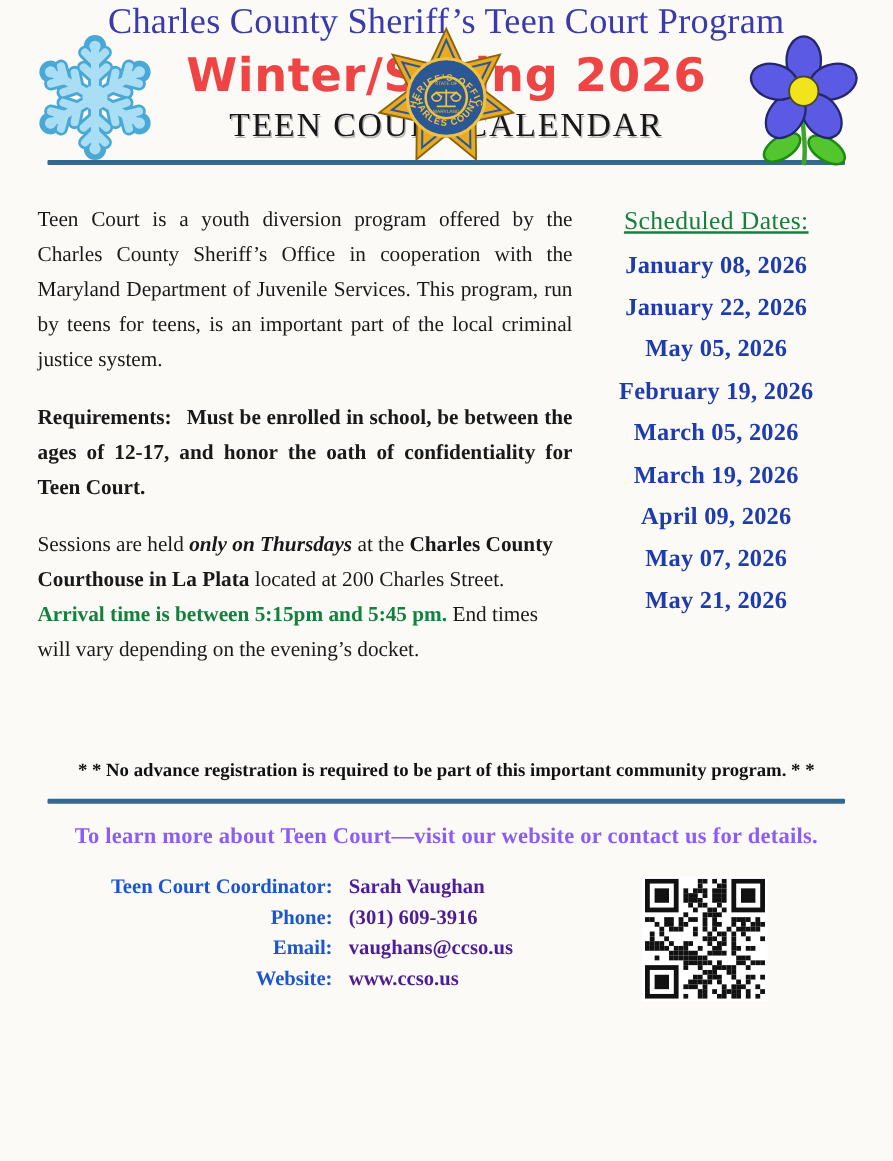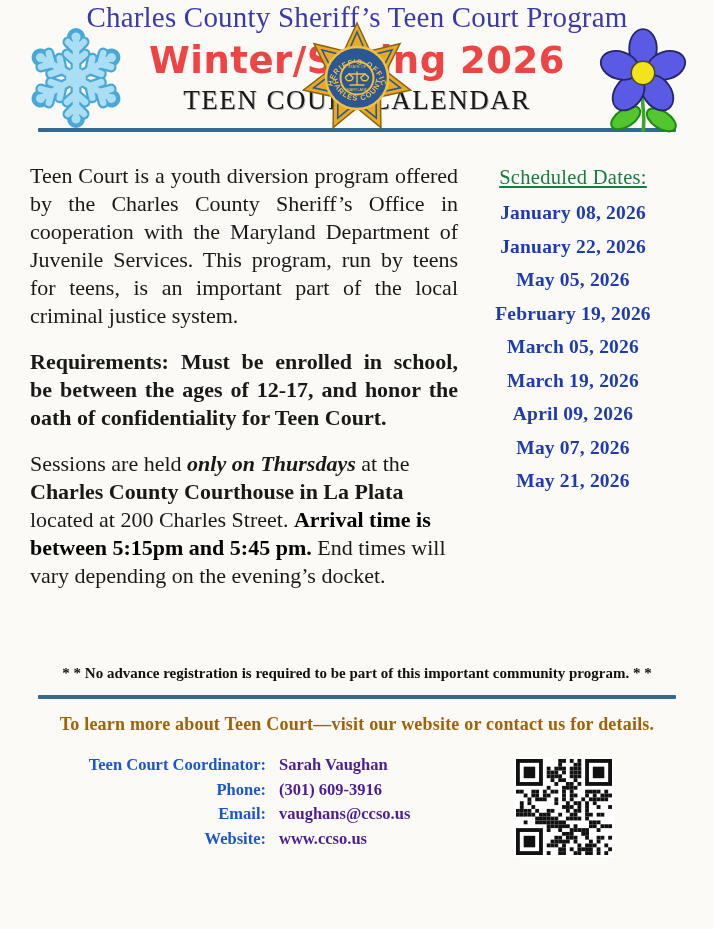--- a/index.html
+++ b/index.html
@@ -27,45 +27,45 @@
     color:#ef4444;letter-spacing:.5px;line-height:42px;
   }
   .calendar-title{
     margin:2px 0 0;font-size:27px;font-weight:normal;
     color:#181818;letter-spacing:1.5px;line-height:32px;
     text-shadow:1px 1px 0 #b9b9b9;
   }
   .divider{height:4px;background:#35688f;margin:12px 38px 0;border-radius:1px;}
   
   .content{display:flex;padding:30px 26px 0 30px;}
-  .left-col{width:428px;font-size:22px;line-height:28px;text-align:justify;}
+  .left-col{width:428px;font-size:17px;line-height:28px;text-align:justify;}
   .left-col p{margin:0 0 18px;}
   .b{font-weight:bold;}
   .bi{font-weight:bold;font-style:italic;}
-  .blue-strong{font-weight:bold;color:#000000;}
+  .blue-strong{font-weight:bold;color:#15803d;}
   .req-label{font-weight:bold;padding-right:12px;}
   .sessions-para{text-align:left;}
   .right-col{flex:1;text-align:center;padding-top:0;}
   .sched-heading{
     display:inline-block;margin:0 12px 4px;font-size:20.5px;color:#15803d;
     text-decoration:underline;line-height:30px;letter-spacing:.3px;
   }
   .date-item{
     font-size:19.5px;font-weight:bold;color:#1e3cae;
     line-height:33.5px;letter-spacing:.2px;
   }
   
   .note{
     margin-top:55px;text-align:center;font-weight:bold;
     font-size:15px;color:#111;line-height:20px;
   }
   .divider2{height:4px;background:#35688f;margin:12px 38px 0;border-radius:1px;}
   .learn-more{
     margin-top:13px;text-align:center;font-weight:bold;
-    font-size:18px;color:#a16207;letter-spacing:.2px;line-height:24px;
+    font-size:18px;color:#8b5cf6;letter-spacing:.2px;line-height:24px;
   }
   .footer-row{position:relative;margin-top:17px;}
   .contact-grid{margin-left:44px;}
   .crow{display:flex;line-height:24.5px;font-size:16.5px;font-weight:bold;}
   .clabel{width:222px;text-align:right;padding-right:13px;color:#1b55cf;}
   .cvalue{color:#4c1d95;}
   .qr{
     position:absolute;left:514px;top:4px;width:100px;height:100px;
     background:#ffffff;padding:2px;box-sizing:border-box;
   }

